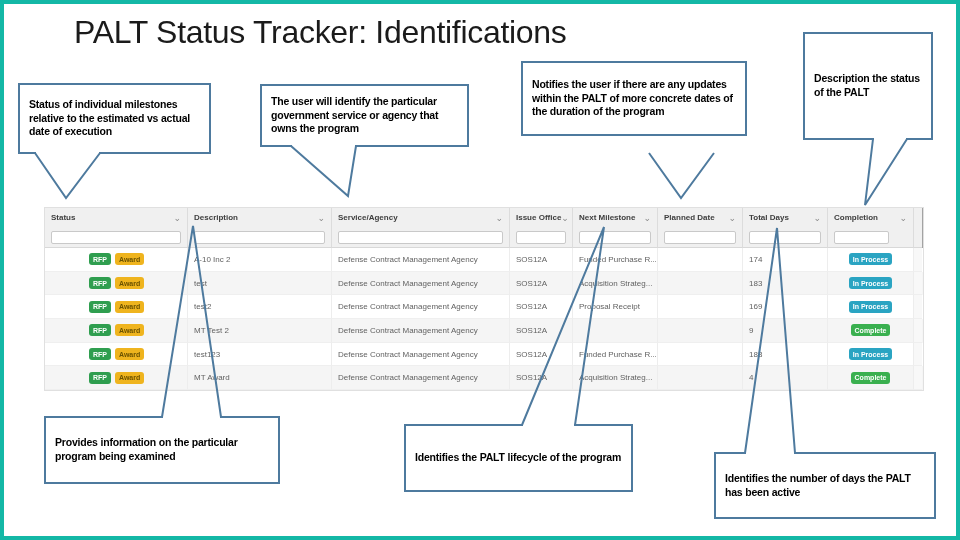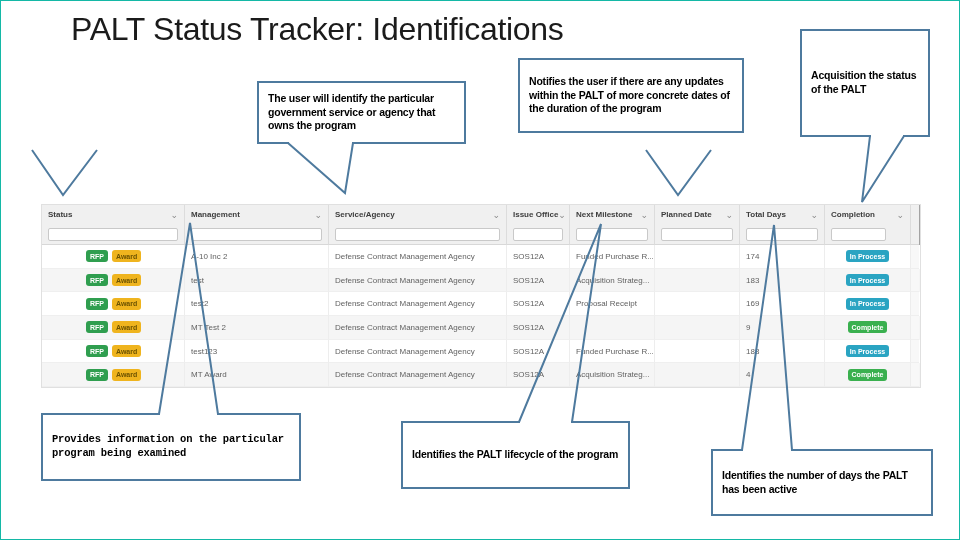--- a/index.html
+++ b/index.html
@@ -1,21 +1,21 @@
 <!DOCTYPE html>
 <html><head>
 <meta charset="utf-8">
 <style>
   * { margin:0; padding:0; box-sizing:border-box; }
   html,body { background:#e9e9e9; }
   body { font-family:"Liberation Sans", sans-serif; }
 
   .slide {
     position:relative; width:960px; height:540px; margin:0 auto;
-    background:#fff; border:1px solid #14b8a6; overflow:hidden;
+    background:#fff; border:4px solid #14b8a6; overflow:hidden;
   }
 
   .title {
     position:absolute; left:70px; top:10px;
     font-size:32px; letter-spacing:-0.3px; color:var(--title-text,#1b1b1b);
     font-weight:400; white-space:nowrap;
   }
 
   
   .grid {
@@ -58,21 +58,21 @@
     position:absolute; z-index:5; background:#fff;
     border:2px solid var(--callout-border,#4e7a9e);
     display:flex; align-items:center;
     padding:6px 9px; font-size:10.5px; font-weight:bold; color:#000;
     line-height:1.32; letter-spacing:-0.2px;
   }
   #co-milestones  { left:14px;  top:79px;  width:193px; height:71px; }
   #co-service     { left:256px; top:80px;  width:209px; height:63px; }
   #co-planned     { left:517px; top:57px;  width:226px; height:75px; }
   #co-paltstatus  { left:799px; top:28px;  width:130px; height:108px; }
-  #co-description { left:40px;  top:412px; width:260px; height:68px;font-family:Liberation Mono, monospace; }
+  #co-description { left:40px;  top:412px; width:236px; height:68px; }
   #co-lifecycle   { left:400px; top:420px; width:229px; height:68px;align-items:center; }
   #co-totaldays   { left:710px; top:448px; width:222px; height:67px; }
 
   .tails { position:absolute; left:0; top:0; width:960px; height:540px; z-index:20; pointer-events:none; }
   .tails path  { fill:none; stroke:var(--callout-border,#4e7a9e); stroke-width:2; stroke-linejoin:miter; }
   .tails line  { stroke:#fff; stroke-width:4; }
 </style>
 </head>
 <body>
 
@@ -80,21 +80,21 @@
 
   <h1 class="title">PALT Status Tracker: Identifications</h1>
 
   <div class="grid">
     <div class="grow ghead">
       <div class="cell c0">
         <span>Status</span>
         <span class="chev">⌄</span>
       </div>
       <div class="cell c1">
-        <span>Management</span>
+        <span>Description</span>
         <span class="chev">⌄</span>
       </div>
       <div class="cell c2">
         <span>Service/Agency</span>
         <span class="chev">⌄</span>
       </div>
       <div class="cell c3">
         <span>Issue Office</span>
         <span class="chev">⌄</span>
       </div>
@@ -238,28 +238,31 @@
           <div class="cell c5"></div>
           <div class="cell c6">4</div>
           <div class="cell c7">
             <span class="badge complete">Complete</span>
           </div>
           <div class="cell gut"></div>
         </div>
       </div>
   </div>
 
+  <div class="callout" id="co-milestones">
+      <span>Status of individual milestones relative to the estimated vs actual date of execution</span>
+    </div>
   <div class="callout" id="co-service">
       <span>The user will identify the particular government service or agency that owns the program</span>
     </div>
   <div class="callout" id="co-planned">
       <span>Notifies the user if there are any updates within the PALT of more concrete dates of the duration of the program</span>
     </div>
   <div class="callout" id="co-paltstatus">
-      <span>Acquisition the status of the PALT</span>
+      <span>Description the status of the PALT</span>
     </div>
   <div class="callout" id="co-description">
       <span>Provides information on the particular program being examined</span>
     </div>
   <div class="callout" id="co-lifecycle">
       <span>Identifies the PALT lifecycle of the program</span>
     </div>
   <div class="callout" id="co-totaldays">
       <span>Identifies the number of days the PALT has been active</span>
     </div>

